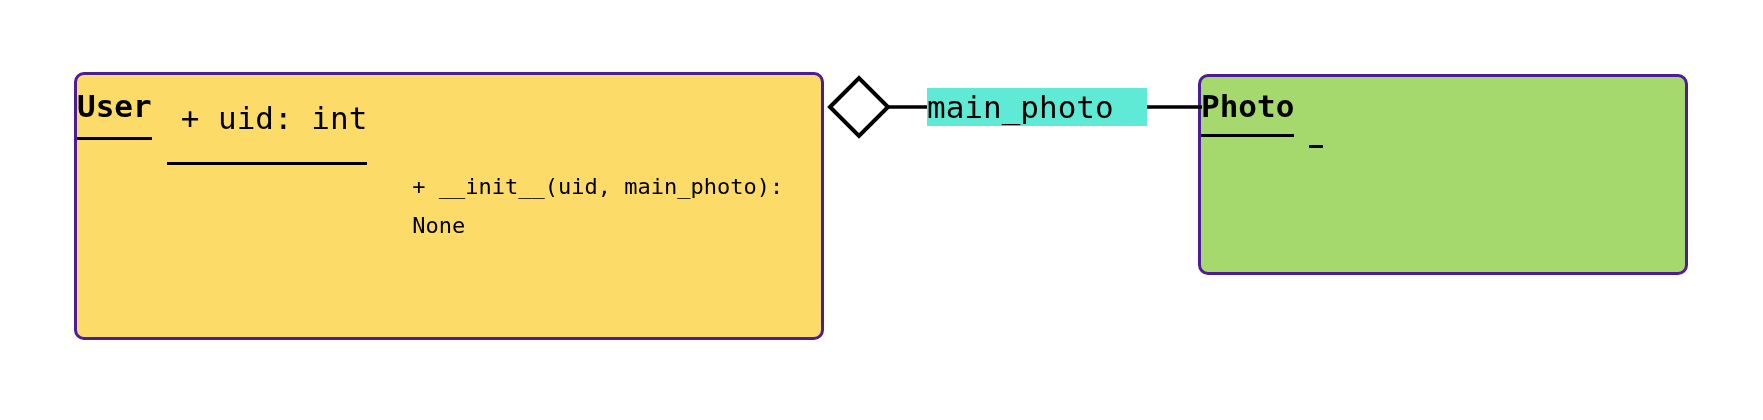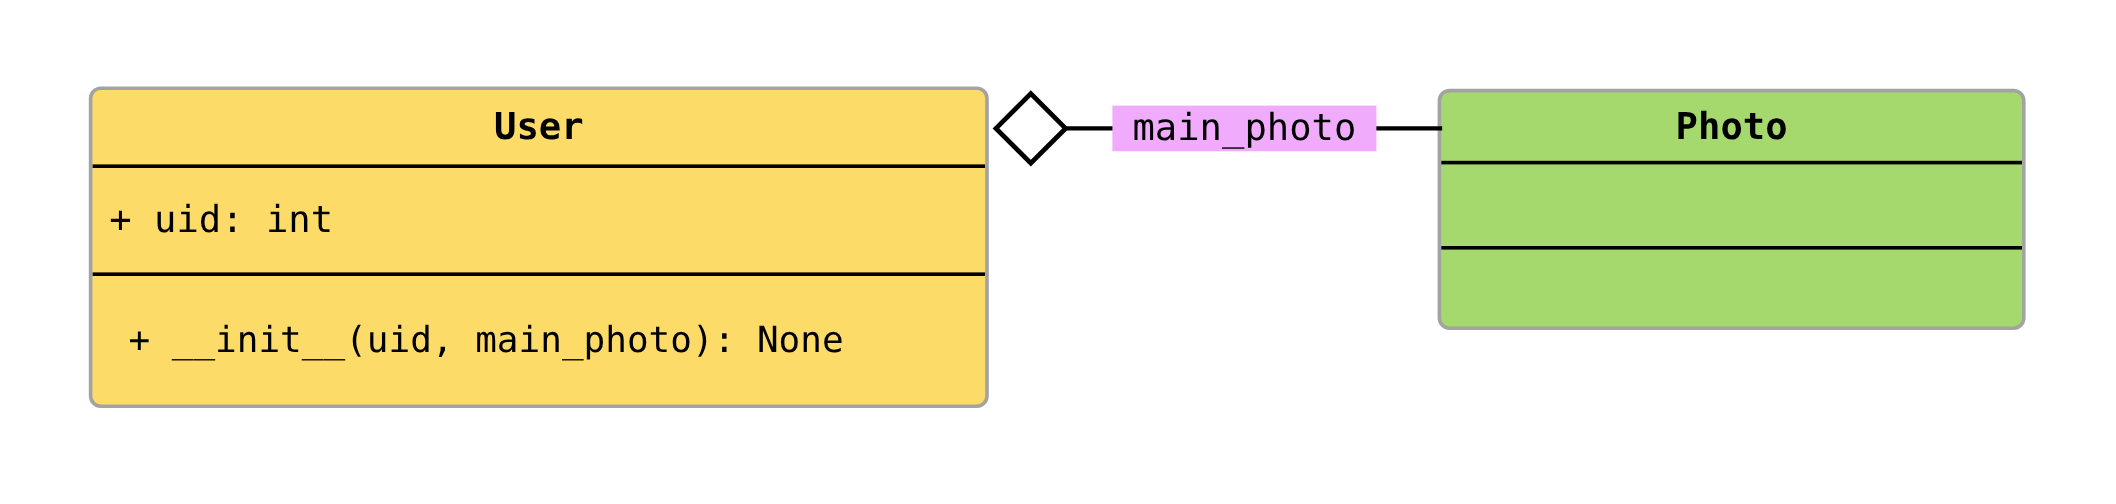--- a/index.html
+++ b/index.html
@@ -12,25 +12,26 @@
     width: 1763px;
     height: 420px;
     background: #ffffff;
     overflow: hidden;
     font-family: "DejaVu Sans Mono", "Liberation Mono", monospace;
     color: #000000;
   }
   .uml-class {
     position: absolute;
     box-sizing: border-box;
-    border: 3px solid #a3a3a3;
+    border: 3px solid #4c1d95;
     border-radius: 10px;
     display: flex;
-    flex-direction: column;
+    flex-direction: row;
     overflow: hidden;
+    gap: 15px;
   }
   .uml-class.user {
     left: 74px;
     top: 72px;
     width: 750px;
     height: 268px;
     background: #FCDB68;
   }
   .uml-class.photo {
     left: 1198px;
@@ -62,40 +63,40 @@
   }
   .user .uml-attrs { height: 90px; }
   .photo .uml-attrs { height: 71px; }
   .uml-methods {
     box-sizing: border-box;
     flex: 1;
     display: flex;
     flex-direction: column;
     justify-content: center;
     padding-left: 30px;
-    font-size: 30px;
+    font-size: 22px;
     line-height: 39px;
   }
   .relation-svg {
     position: absolute;
     left: 820px;
     top: 70px;
     width: 382px;
     height: 75px;
   }
   .relation-label {
     position: absolute;
     left: 927px;
     top: 88px;
     width: 220px;
     height: 38px;
     line-height: 38px;
-    text-align: center;
+    text-align: left;
     font-size: 31px;
-    background: #f0abfc;
+    background: #5eead4;
   }
 </style>
 </head>
 <body>
 
 <div class="canvas">
 
   <div class="uml-class user">
     <div class="uml-header">User</div>
     <div class="uml-attrs">

